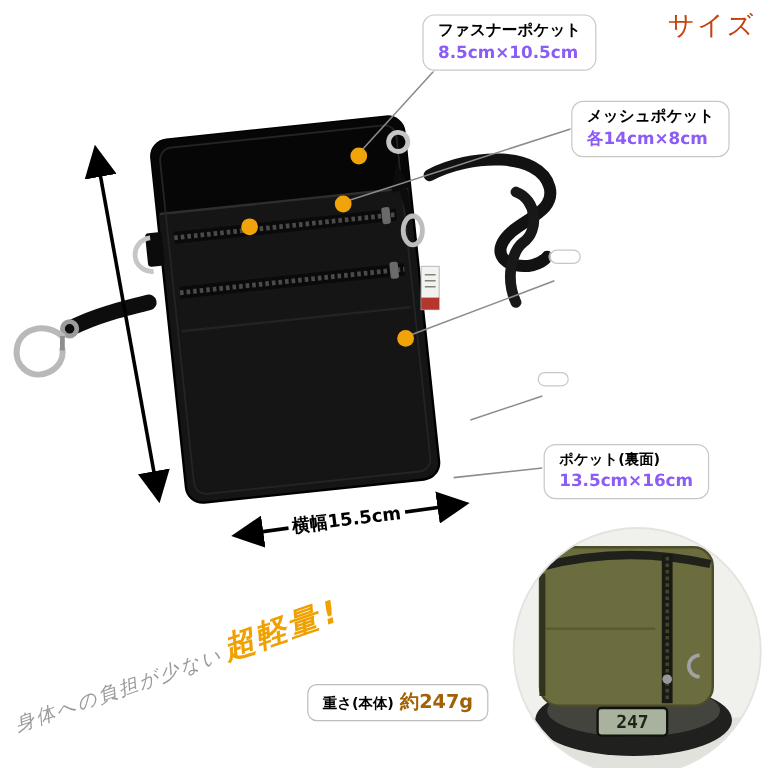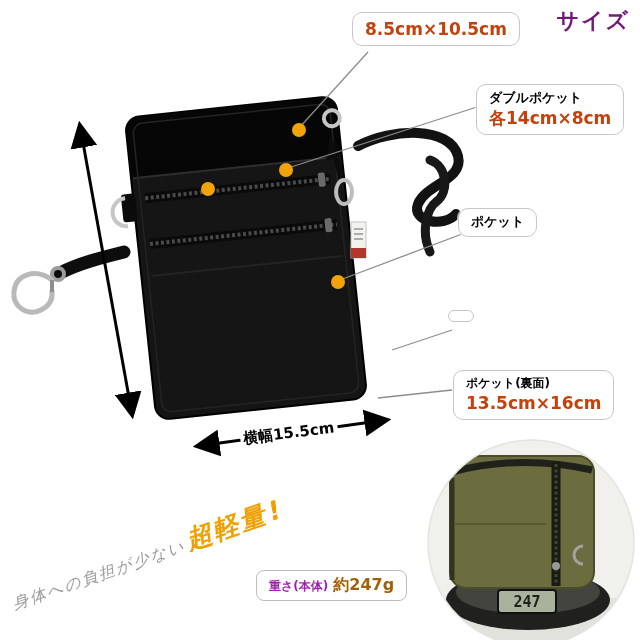--- a/index.html
+++ b/index.html
@@ -1,37 +1,37 @@
 <!DOCTYPE html>
 <html><head>
 <meta charset="utf-8">
 <style>
   * { margin:0; padding:0; box-sizing:border-box; }
   html,body { width:640px; height:640px; background:#fff;
     font-family:"DejaVu Sans","Liberation Sans",sans-serif; overflow:hidden; }
   .stage { position:absolute; inset:0; width:640px; height:640px; }
   svg.layer { position:absolute; left:0; top:0; }
 
-  .title { position:absolute; top:6px; right:10px; font-size:22px; font-weight:bold;
-    letter-spacing:2px; color:#701a75; }
+  .title { position:absolute; top:6px; right:10px; font-size:22px; font-weight:normal;
+    letter-spacing:2px; color:#c2410c; }
 
   .bubble { position:absolute; background:#fff; border:1px solid #c7c7c7;
     border-radius:10px; padding:5px 12px; line-height:1.3; white-space:nowrap;
     box-shadow:0 0 0 1px rgba(255,255,255,.6); }
   .bubble .lbl { font-size:13px; font-weight:bold; color:#000; }
   .bubble .lbl.sm { font-size:12px; }
-  .bubble .val { font-size:17px; font-weight:bold; color:#c2410c; }
+  .bubble .val { font-size:14px; font-weight:bold; color:#8b5cf6; }
 
   .dim-label { position:absolute; font-size:15px; font-weight:bold; color:#000;
     background:#fff; padding:0 3px; white-space:nowrap; }
   .dim-label.width { transform:rotate(-7deg); }
 
   .weight-bubble { position:absolute; left:256px; top:570px; background:#fff;
     border:1px solid #bdbdbd; border-radius:8px; padding:4px 12px; white-space:nowrap; }
-  .weight-bubble .wlbl { font-size:12px; font-weight:bold; color:#a21caf; }
+  .weight-bubble .wlbl { font-size:12px; font-weight:bold; color:#000000; }
   .weight-bubble .wval { font-size:16px; font-weight:bold; color:#a16207; }
 
   .tagline { position:absolute; left:12px; top:584px; width:290px;
     transform:rotate(-19deg); transform-origin:0 50%; white-space:nowrap; }
   .tagline .tg { font-size:16px; letter-spacing:2px; color:#9a9a9a; font-style:italic; }
   .tagline .ta { font-size:26px; font-weight:bold; color:#f0a000; font-style:italic;
     letter-spacing:2px; margin-left:3px; }
 </style>
 </head>
 <body>
@@ -123,28 +123,28 @@
         <rect x="498" y="590" width="58" height="23" rx="3" fill="#a8b29d" stroke="#111" stroke-width="2"></rect>
         <text x="527" y="607" text-anchor="middle" font-size="15" font-weight="bold" fill="#1c241c" font-family="DejaVu Sans Mono, monospace">247</text>
       </g>
       <circle cx="531" cy="543" r="103" fill="none" stroke="#e3e3e0" stroke-width="1.5"></circle>
     </g>
   </svg>
 
   <div class="title">サイズ</div>
 
   <div class="bubble" style="left:352px; top:12px;">
+    <div class="lbl">ファスナーポケット</div>
     <div class="val">8.5cm×10.5cm</div>
   </div>
   <div class="bubble" style="left:476px; top:84px;">
-    <div class="lbl">ダブルポケット</div>
+    <div class="lbl">メッシュポケット</div>
     <div class="val">各14cm×8cm</div>
   </div>
   <div class="bubble" style="left:458px; top:208px;">
-    <div class="lbl">ポケット</div>
   </div>
   <div class="bubble" style="left:448px; top:310px;">
   </div>
   <div class="bubble" style="left:453px; top:370px;">
     <div class="lbl sm">ポケット(裏面)</div>
     <div class="val">13.5cm×16cm</div>
   </div>
 
   <div class="dim-label width" style="left:240px; top:424px;">横幅15.5cm</div>
 

